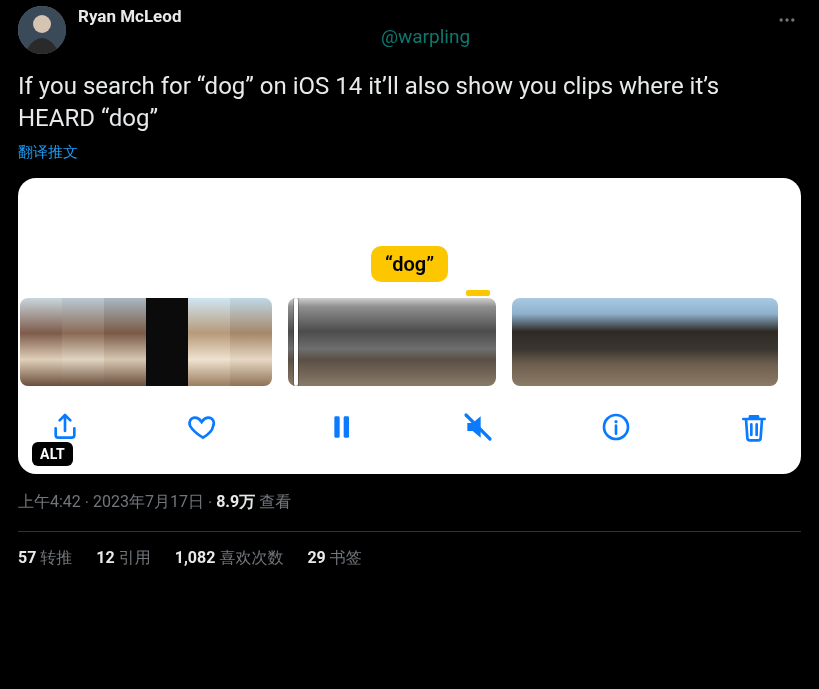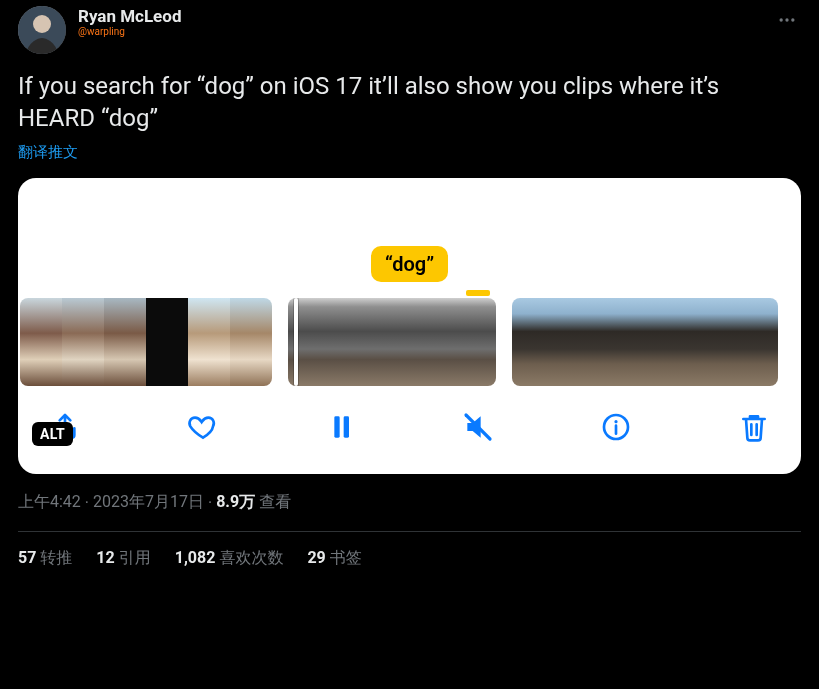--- a/index.html
+++ b/index.html
@@ -3,21 +3,21 @@
 <meta charset="utf-8">
 <style>
   * { box-sizing: border-box; margin: 0; padding: 0; }
   html, body { width: 819px; height: 689px; background: #000; font-family: -apple-system, BlinkMacSystemFont, "Segoe UI", Roboto, Helvetica, Arial, sans-serif; color: #e7e9ea; overflow: hidden; }
   .tweet { padding: 6px 18px 0 18px; }
   .header { display: flex; align-items: flex-start; }
   .avatar { width: 48px; height: 48px; border-radius: 50%; flex-shrink: 0; overflow: hidden; background: linear-gradient(135deg,#9aa6b2 0%,#5b4a3a 100%); position: relative; }
   .avatar svg { width: 100%; height: 100%; display: block; }
   .names { margin-left: 12px; flex: 1; }
   .display-name { font-weight: 700; font-size: 17px; color: #e7e9ea; line-height: 1.2; }
-  .handle { font-size: 10px; color: #f97316; line-height: 1.2; }
+  .handle { font-size: 19px; color: #0f766e; line-height: 1.2; text-align: center; }
   .more-btn { color: #71767b; padding: 4px; }
   .more-btn svg { width: 20px; height: 20px; }
   .body-text { margin-top: 16px; font-size: 24px; line-height: 1.35; color: #e7e9ea; font-weight: 400; }
   .translate { margin-top: 8px; font-size: 15px; color: #1d9bf0; cursor: pointer; }
   .media-wrap { margin-top: 16px; border-radius: 18px; overflow: hidden; background: #fff; position: relative; }
   .media-inner { background: #fff; display: flex; flex-direction: column; }
   .search-bubble-area { height: 118px; display: flex; align-items: flex-end; justify-content: center; padding-bottom: 14px; position: relative; }
   .bubble { background: #fdc700; color: #000; font-weight: 600; font-size: 20px; padding: 6px 14px; border-radius: 10px; position: relative; }
   .timeline { display: flex; align-items: center; height: 92px; padding: 0 2px; gap: 16px; }
   .clip-group { display: flex; border-radius: 8px; overflow: hidden; }
@@ -34,21 +34,21 @@
   .c2 { background: linear-gradient(180deg,#cfcfcf 0%, #8f8f8f 10%, #4c4c4c 38%, #6e6e6e 58%, #5a4f45 70%, #8a7a68 100%); }
   .c2:first-child { position: relative; }
   .playhead { position: absolute; left: 6px; top: 0; bottom: 0; width: 4px; background: #fff; border-radius: 2px; box-shadow: 0 0 0 1px rgba(0,0,0,.2); }
   
   .c3 { background: linear-gradient(180deg,#a9c9e2 0%, #8eb1cd 18%, #2e2a26 38%, #3a3530 58%, #6d5e4e 75%, #8b7a66 100%); }
   .c3.wide { width: 56px; }
   .scrub-mark { position: absolute; bottom: 0; left: 50%; transform: translateX(56px); width: 24px; height: 6px; background: #fdc700; border-radius: 2px; }
   .toolbar { display: flex; justify-content: space-between; align-items: center; padding: 20px 28px 28px 28px; }
   .tool-btn { width: 38px; height: 38px; display: flex; align-items: center; justify-content: center; color: #0a7aff; }
   .tool-btn svg { width: 32px; height: 32px; stroke: #0a7aff; fill: none; stroke-width: 2; }
-  .alt-badge { position: absolute; left: 14px; bottom: 28px; background: #000; color: #fff; font-size: 14px; font-weight: 700; padding: 4px 8px; border-radius: 6px; letter-spacing: 0.3px; }
+  .alt-badge { position: absolute; left: 14px; bottom: 8px; background: #000; color: #fff; font-size: 14px; font-weight: 700; padding: 4px 8px; border-radius: 6px; letter-spacing: 0.3px; }
   .meta-row { margin-top: 18px; font-size: 16px; color: #71767b; display: flex; align-items: center; gap: 4px; }
   .meta-row .strong { color: #e7e9ea; font-weight: 700; }
   .divider { height: 1px; background: #2f3336; margin-top: 18px; }
   .stats-row { display: flex; gap: 24px; padding: 16px 0 0 0; font-size: 16px; color: #71767b; }
   .stats-row .n { color: #e7e9ea; font-weight: 700; margin-right: 4px; }
 </style>
 </head>
 <body>
 
 <div class="tweet">
@@ -67,21 +67,21 @@
     </div>
     <div class="more-btn">
       <svg viewBox="0 0 24 24">
           <circle cx="5" cy="12" r="2" fill="#71767b"></circle>
           <circle cx="12" cy="12" r="2" fill="#71767b"></circle>
           <circle cx="19" cy="12" r="2" fill="#71767b"></circle>
         </svg>
     </div>
   </div>
 
-  <div class="body-text">If you search for “dog” on iOS 17 it’ll also show you clips where it’s HEARD “dog”</div>
+  <div class="body-text">If you search for “dog” on iOS 14 it’ll also show you clips where it’s HEARD “dog”</div>
 
   <div class="translate">翻译推文</div>
 
   <div class="media-wrap">
     <div class="media-inner">
 
       <div class="search-bubble-area">
         <div class="bubble">“dog”</div>
         <div class="scrub-mark"></div>
       </div>

